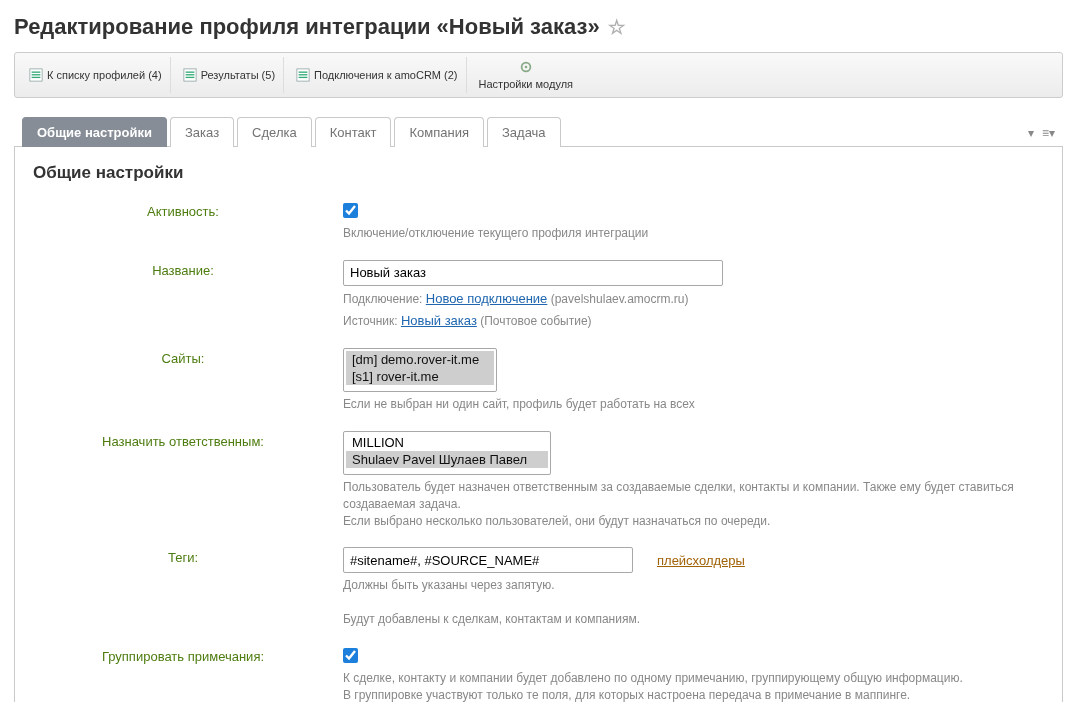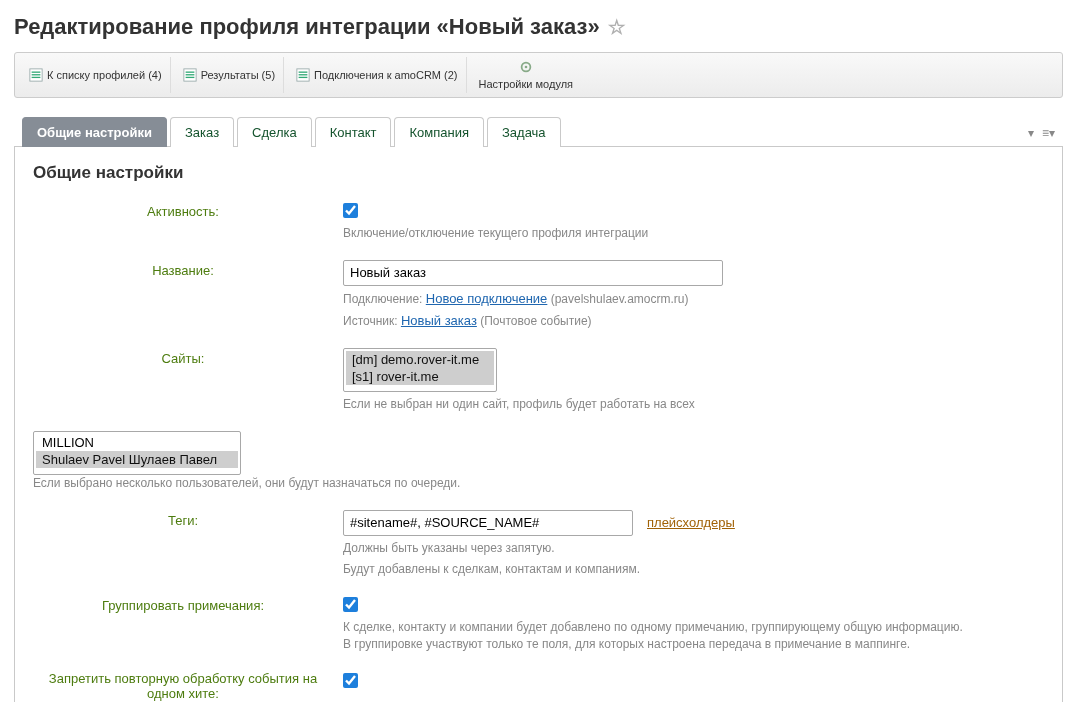--- a/index.html
+++ b/index.html
@@ -54,21 +54,21 @@
   .tabs-row {
     display: flex;
     align-items: flex-end;
     border-bottom: 1px solid #c9c9c9;
     padding: 0 8px;
     position: relative;
   }
   .tab {
     padding: 7px 14px;
     font-size: 13px;
-    color: #14532d;
+    color: #737373;
     background: #fff;
     border: 1px solid #c9c9c9;
     border-bottom: none;
     border-top-left-radius: 4px;
     border-top-right-radius: 4px;
     margin-right: 3px;
     cursor: pointer;
     position: relative;
     top: 1px;
   }
@@ -139,21 +139,21 @@
     border: 1px solid #a8a8a8;
     border-radius: 2px;
     font-size: 13px;
   }
   select[multiple] option {
     padding: 1px 6px;
   }
   .tags-row {
     display: flex;
     align-items: center;
-    gap: 14px;
+    gap: 24px;
   }
   .link {
     color: #a16207;
     text-decoration: underline;
     cursor: pointer;
     font-size: 13px;
   }
 </style>
 </head>
 <body>
@@ -242,38 +242,40 @@
     <div class="form-field">
       <select multiple="" size="2" style="width:154px;height:44px;">
         <option selected="">[dm] demo.rover-it.me</option>
         <option selected="">[s1] rover-it.me</option>
       </select>
       <div class="hint">Если не выбран ни один сайт, профиль будет работать на всех</div>
     </div>
   </div>
 
   <div class="form-row">
+    <div class="form-label">Назначить ответственным:</div>
     <div class="form-field">
       <select multiple="" size="2" style="width:208px;height:44px;">
         <option>MILLION</option>
         <option selected="">Shulaev Pavel Шулаев Павел</option>
       </select>
+      <div class="hint">Пользователь будет назначен ответственным за создаваемые сделки, контакты и компании. Также ему будет ставиться создаваемая задача.</div>
       <div class="hint" style="margin-top:0">Если выбрано несколько пользователей, они будут назначаться по очереди.</div>
     </div>
   </div>
 
   <div class="form-row">
     <div class="form-label">Теги:</div>
     <div class="form-field">
       <div class="tags-row">
         <input type="text" style="width: 290px;" value="#sitename#, #SOURCE_NAME#">
         <span class="link">плейсхолдеры</span>
       </div>
       <div class="hint">Должны быть указаны через запятую.</div>
-      <div class="hint" style="margin-top:4px">Будут добавлены к сделкам, контактам и компаниям.</div>
+      <div class="hint" style="margin-top:17px">Будут добавлены к сделкам, контактам и компаниям.</div>
     </div>
   </div>
 
   <div class="form-row">
     <div class="form-label">Группировать примечания:</div>
     <div class="form-field">
       <input type="checkbox" checked="" style="">
       <div class="hint">К сделке, контакту и компании будет добавлено по одному примечанию, группирующему общую информацию.</div>
       <div class="hint" style="margin-top:0">В группировке участвуют только те поля, для которых настроена передача в примечание в маппинге.</div>
     </div>

